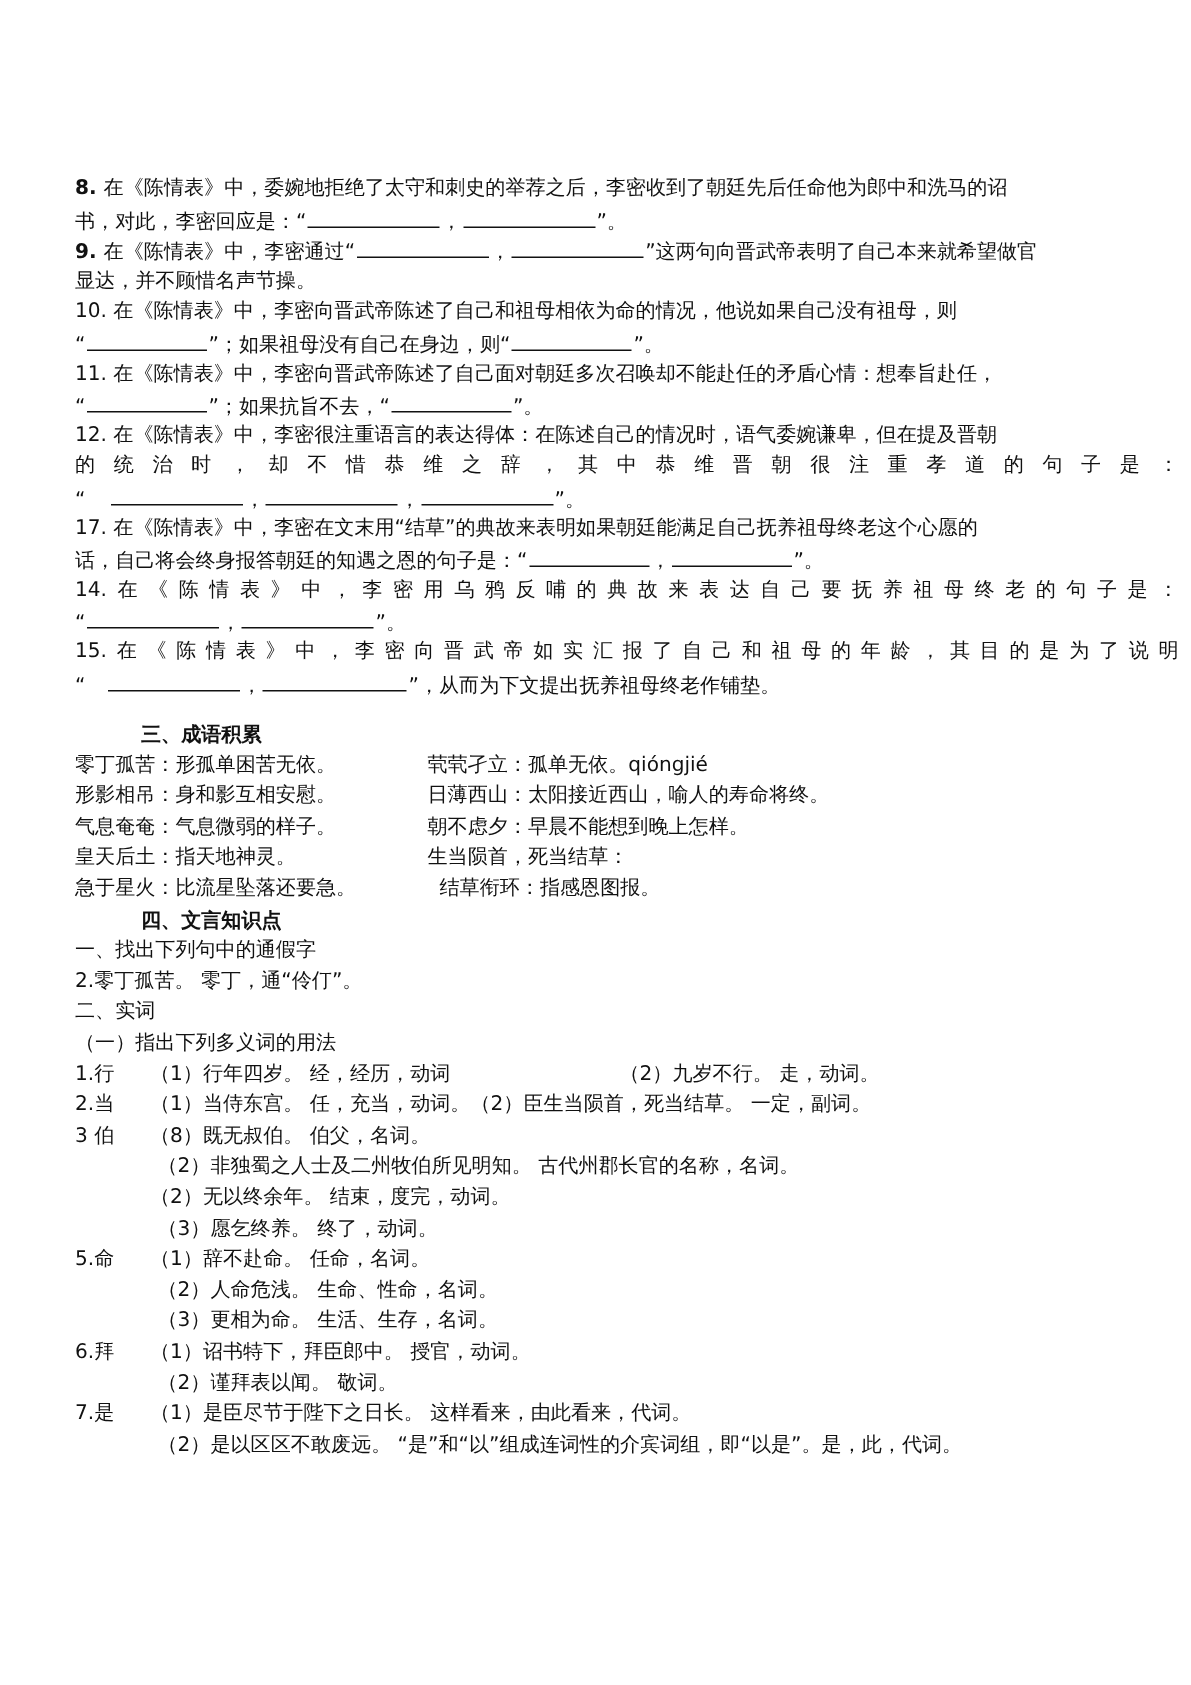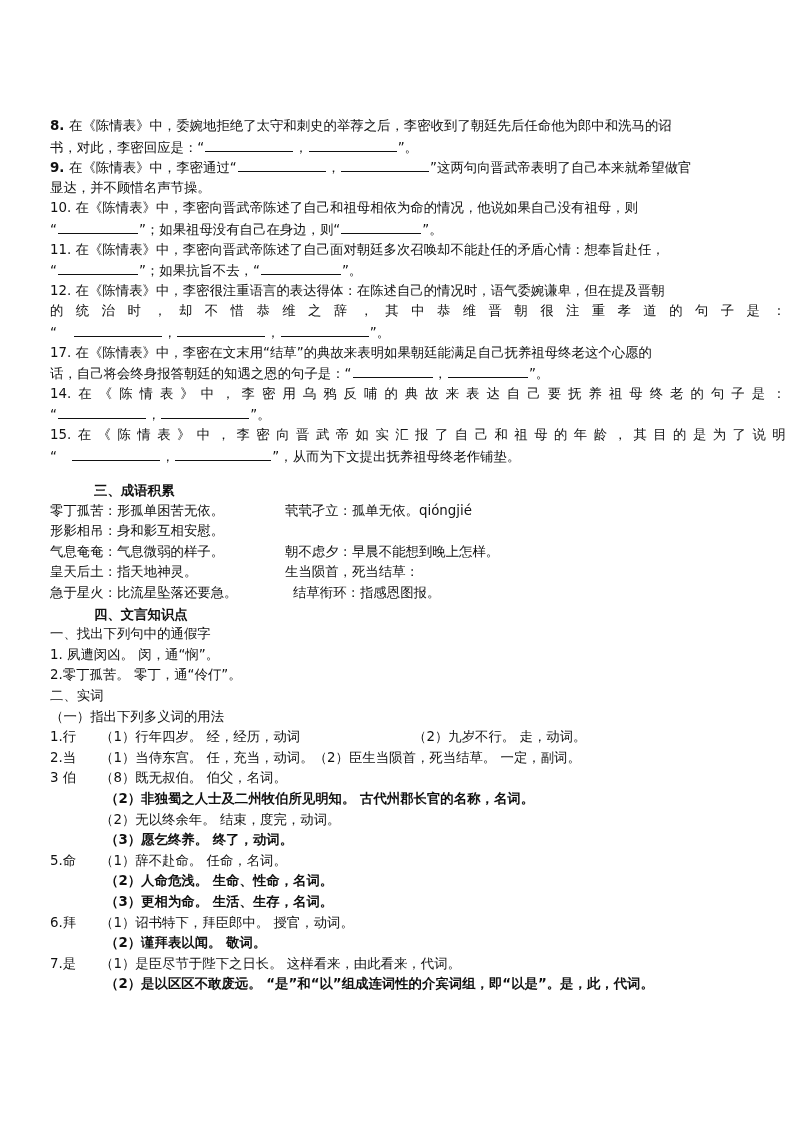--- a/index.html
+++ b/index.html
@@ -13,21 +13,21 @@
   .justify { display: flex; justify-content: space-between; white-space: nowrap; }
   .num { font-weight: bold; }
   .blank { display: inline-block; border-bottom: 1px solid #111; height: 14px; vertical-align: baseline; margin: 0 1px; }
   .b80 { width: 80px; }
   .b88 { width: 88px; }
   .b96 { width: 96px; }
   .h3 { font-weight: bold; font-family: "DejaVu Serif", "Liberation Serif", serif; margin-left: 44px; }
   .idiom-row { display: flex; white-space: nowrap; align-items: flex-end; }
   .idiom-left { width: 235px; }
   .col1 { display: inline-block; width: 50px; }
-  .ind1 { padding-left: 55px; font-weight: bold; }
+  .ind1 { padding-left: 55px; }
   .ind2 { padding-left: 50px; }
 </style>
 </head>
 <body>
 
 <div class="page">
 
   <div class="line">
     <span class="num">8</span><span class="num">. </span><span>在《陈情表》中，委婉地拒绝了太守和刺史的举荐之后，李密收到了朝廷先后任命他为郎中和洗马的诏</span>
   </div>
@@ -187,38 +187,38 @@
   <div style="height:14px"></div>
 
   <div class="line h3">三、成语积累</div>
   <div id="idiom-rows">
       <div class="line idiom-row">
         <span class="idiom-left">零丁孤苦：形孤单困苦无依。</span>
         <span>茕茕孑立：孤单无依。qióngjié</span>
       </div>
       <div class="line idiom-row">
         <span class="idiom-left">形影相吊：身和影互相安慰。</span>
+        <span>日薄西山：太阳接近西山，喻人的寿命将终。</span>
       </div>
       <div class="line idiom-row">
         <span class="idiom-left">气息奄奄：气息微弱的样子。</span>
         <span>朝不虑夕：早晨不能想到晚上怎样。</span>
       </div>
       <div class="line idiom-row">
         <span class="idiom-left">皇天后土：指天地神灵。</span>
         <span>生当陨首，死当结草：</span>
       </div>
       <div class="line idiom-row">
         <span class="idiom-left">急于星火：比流星坠落还要急。</span>
         <span style="padding-left: 8px;">结草衔环：指感恩图报。</span>
       </div>
     </div>
 
   <div class="line h3">四、文言知识点</div>
   <div class="line">一、找出下列句中的通假字</div>
-  <div class="line">1. 夙遭闵凶。 闵，通“悯”。</div>
   <div class="line">2.零丁孤苦。 零丁，通“伶仃”。</div>
   <div class="line">二、实词</div>
   <div class="line">（一）指出下列多义词的用法</div>
 
   <div class="line">
     <span class="col1">1.行</span><span style="display:inline-block;width:225px">（1）行年四岁。 经，经历，动词</span><span style="display:inline-block;width:88px"></span><span>（2）九岁不行。 走，动词。</span>
   </div>
 
   <div class="line">
     <span class="col1">2.当</span><span>（1）当侍东宫。 任，充当，动词。（2）臣生当陨首，死当结草。 一定，副词。</span>

